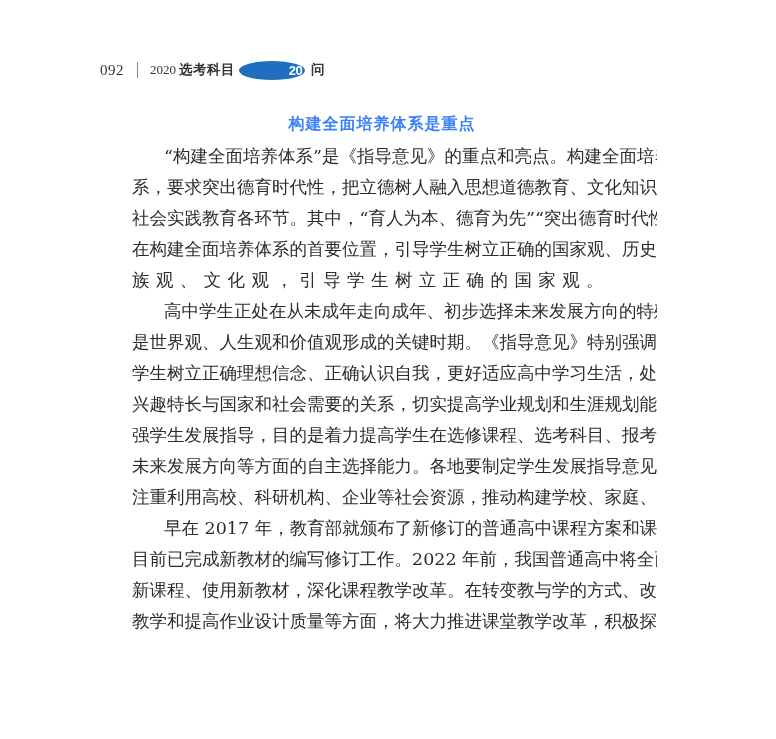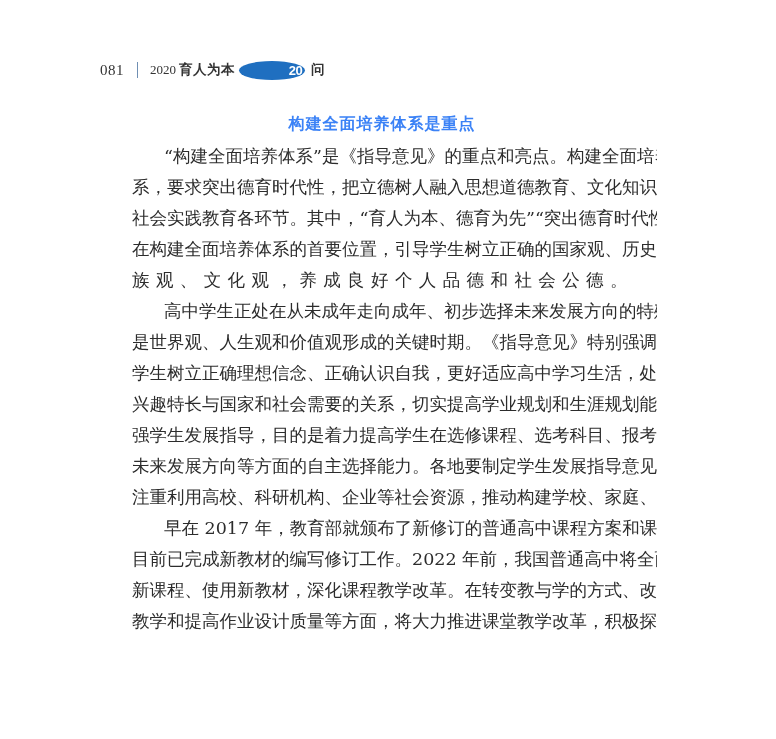--- a/index.html
+++ b/index.html
@@ -100,38 +100,38 @@
     }
     .line.last {
       text-align-last: left;
       letter-spacing: 6.4px;
     }
   </style>
 </head>
 <body>
 
 <div class="running-header">
-  <span class="page-number">081</span>
+  <span class="page-number">092</span>
   <span class="header-divider"></span>
   <span class="header-year">2020</span>
-  <span class="header-title">育人为本</span>
+  <span class="header-title">选考科目</span>
   <span class="header-badge">20</span>
   <span class="header-suffix">问</span>
 </div>
 
 <div class="section-title">构建全面培养体系是重点</div>
 
 <div class="body-text">
 
   <div>
     <span class="line indent" style="letter-spacing: 0px;">“构建全面培养体系”是《指导意见》的重点和亮点。构建全面培养体</span>
     <span class="line" style="letter-spacing: 0px;">系，要求突出德育时代性，把立德树人融入思想道德教育、文化知识教育、</span>
     <span class="line" style="letter-spacing: 0px;">社会实践教育各环节。其中，“育人为本、德育为先”“突出德育时代性”被摆</span>
     <span class="line" style="letter-spacing: 0px;">在构建全面培养体系的首要位置，引导学生树立正确的国家观、历史观、民</span>
-    <span class="line last">族观、文化观，养成良好个人品德和社会公德。</span>
+    <span class="line last">族观、文化观，引导学生树立正确的国家观。</span>
   </div>
 
   <div>
     <span class="line indent" style="letter-spacing: 0px;">高中学生正处在从未成年走向成年、初步选择未来发展方向的特殊阶段，</span>
     <span class="line" style="letter-spacing: 0px;">是世界观、人生观和价值观形成的关键时期。《指导意见》特别强调，要帮助</span>
     <span class="line" style="letter-spacing: 0px;">学生树立正确理想信念、正确认识自我，更好适应高中学习生活，处理好个人</span>
     <span class="line" style="letter-spacing: 0px;">兴趣特长与国家和社会需要的关系，切实提高学业规划和生涯规划能力。加</span>
     <span class="line" style="letter-spacing: 0px;">强学生发展指导，目的是着力提高学生在选修课程、选考科目、报考专业和</span>
     <span class="line" style="letter-spacing: 0px;">未来发展方向等方面的自主选择能力。各地要制定学生发展指导意见，同时</span>
     <span class="line" style="letter-spacing: 0px;">注重利用高校、科研机构、企业等社会资源，推动构建学校、家庭、社会协</span>

